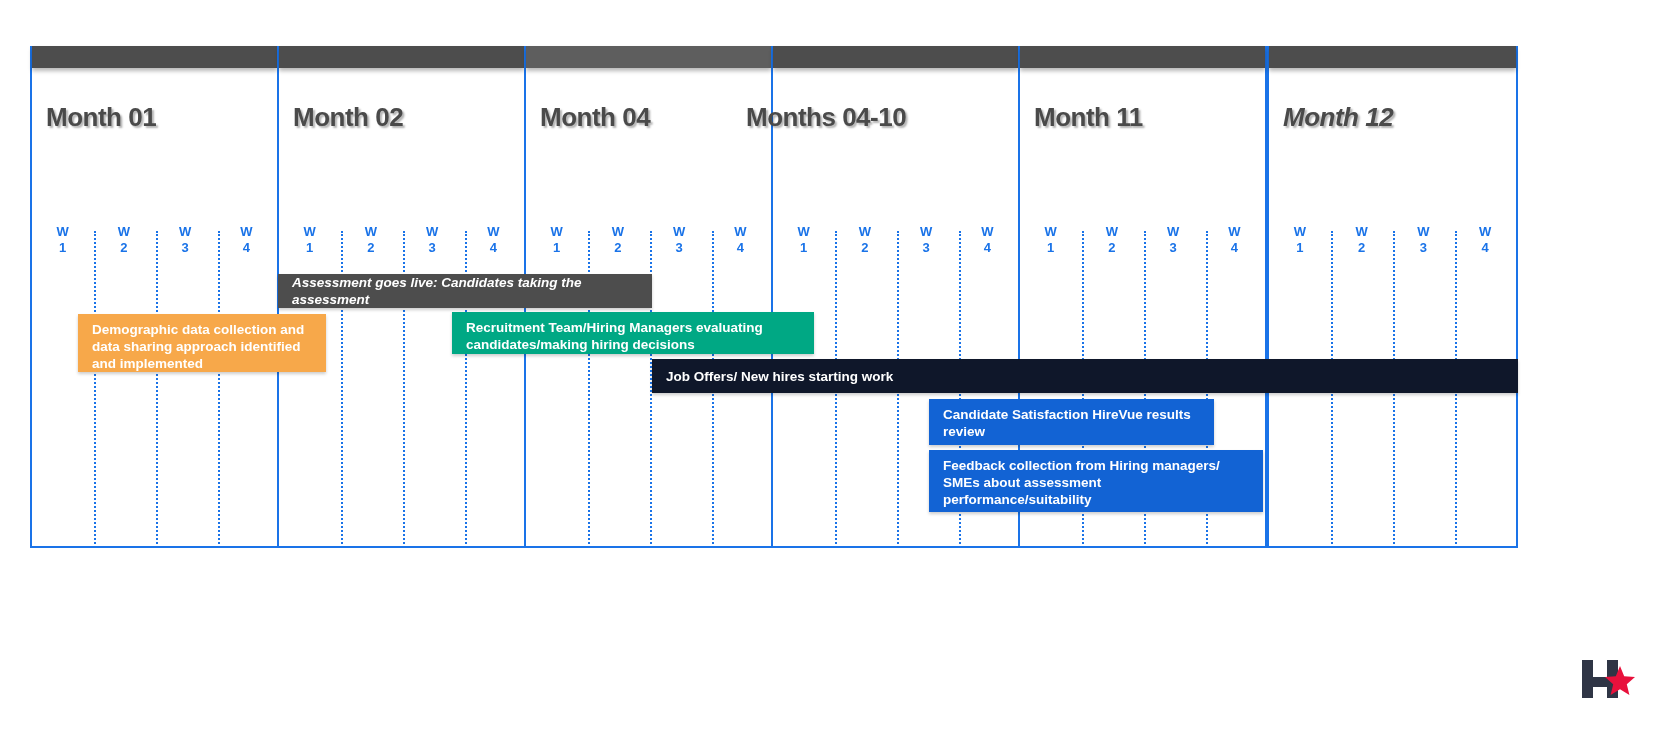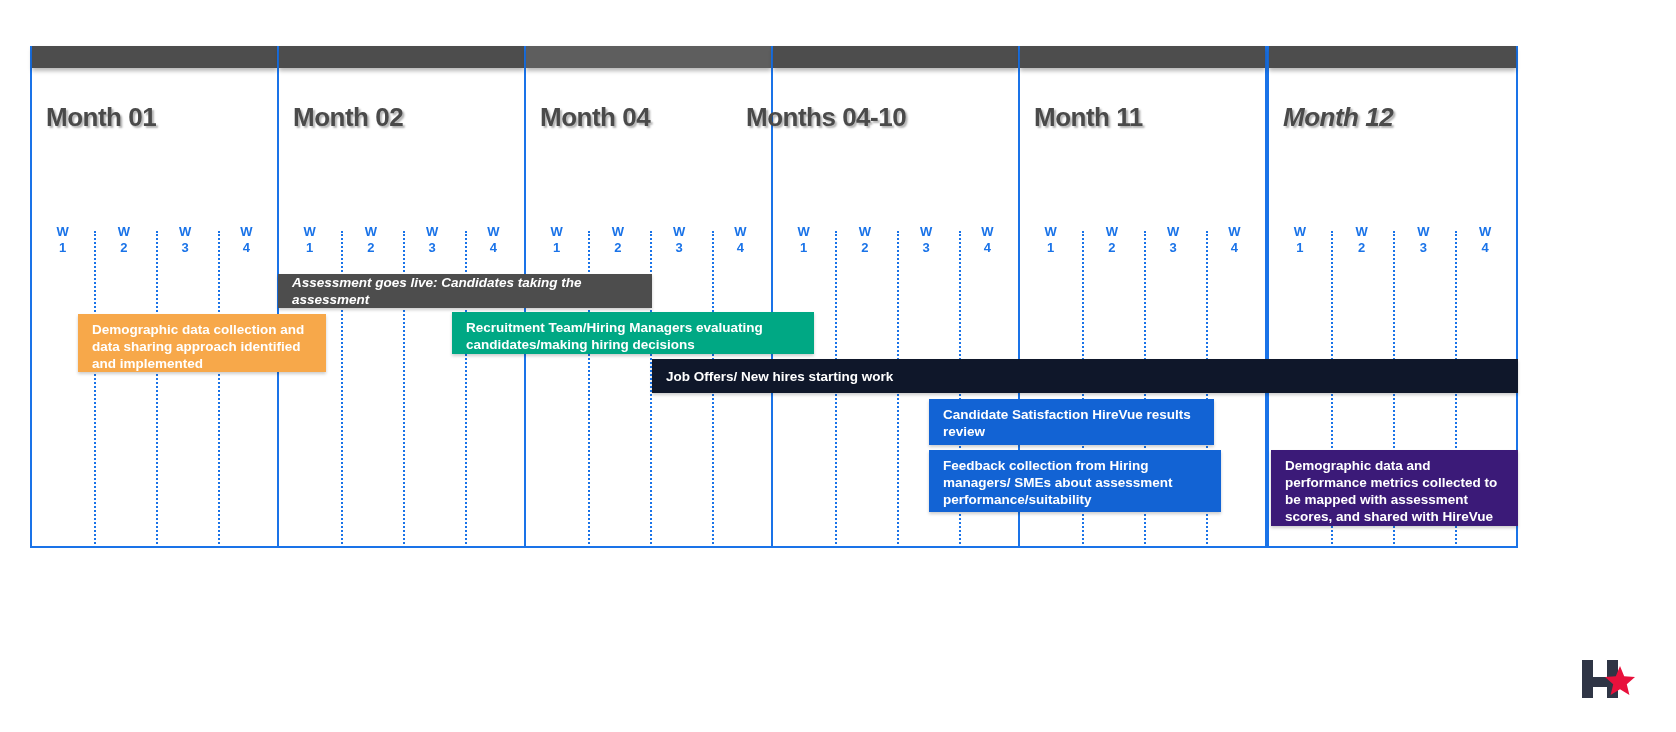--- a/index.html
+++ b/index.html
@@ -263,23 +263,22 @@
   <div class="bar" style="left:248px;top:228px;width:374px;height:34px;background:#4d4d4d;font-style:italic;">Assessment goes live: Candidates taking the assessment</div>
 
   <div class="bar top-label" style="left:5px;top:268px;width:248px;height:58px;background:#f7a84a;margin-left:43px;">Demographic data collection and data sharing approach identified and implemented</div>
 
   <div class="bar top-label" style="left:381px;top:266px;width:362px;height:42px;background:#00a884;margin-left:41px;">Recruitment Team/Hiring Managers evaluating candidates/making hiring decisions</div>
 
   <div class="bar" style="left:622px;top:313px;width:866px;height:34px;background:#0f172a;">Job Offers/ New hires starting work</div>
 
   <div class="bar top-label" style="left:899px;top:353px;width:285px;height:46px;background:#1263d4;">Candidate Satisfaction HireVue results review</div>
 
-  <div class="bar top-label" style="left:899px;top:404px;width:292px;height:62px;background:#1263d4;">Feedback collection from Hiring managers/ SMEs about assessment performance/suitability</div>
-
-  <div class="bar top-label" style="left:1241px;top:404px;width:247px;height:76px;background:#3b1a78;">Demographic data and performance metrics collected to be  mapped with assessment scores, and shared with HireVue</div>
+  <div class="bar top-label" style="left:899px;top:404px;width:334px;height:62px;background:#1263d4;">Feedback collection from Hiring managers/ SMEs about assessment performance/suitability</div>
+
 
 </div>
 
 <div id="logo">
   <svg viewBox="0 0 62 62" width="62" height="62" aria-hidden="true">
 
     <rect x="6" y="12" width="11" height="38" fill="#2f3545"></rect>
 
     <rect x="6" y="29" width="36" height="10" fill="#2f3545"></rect>
 

